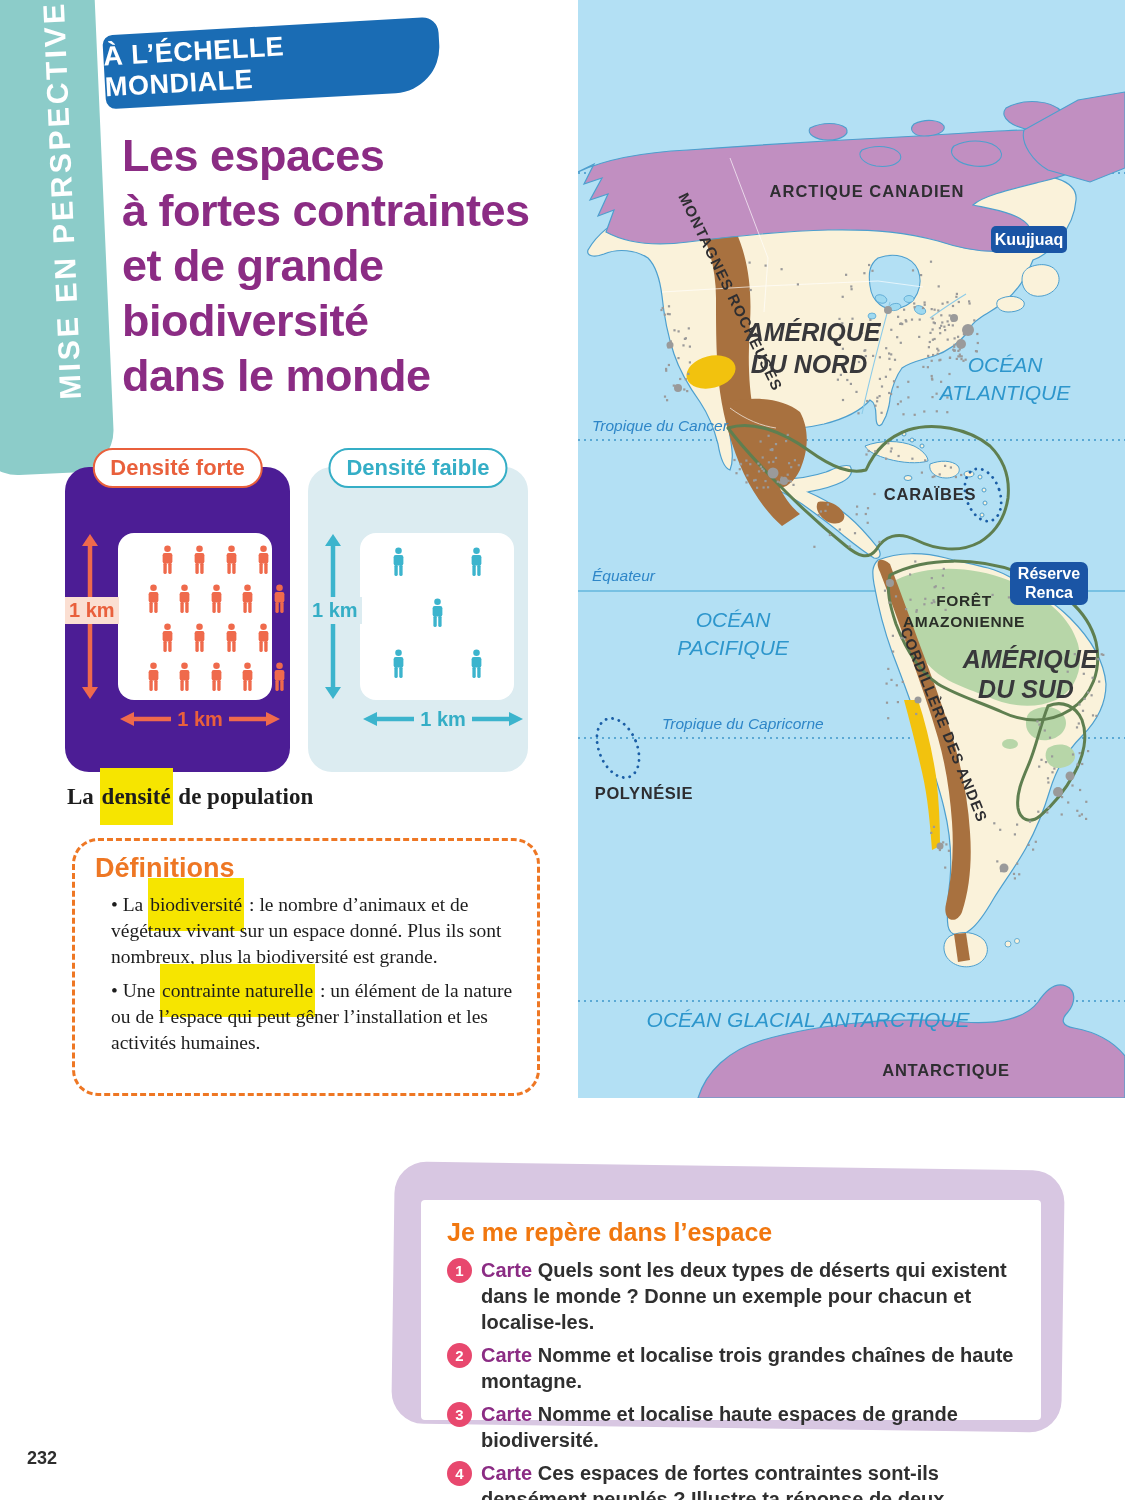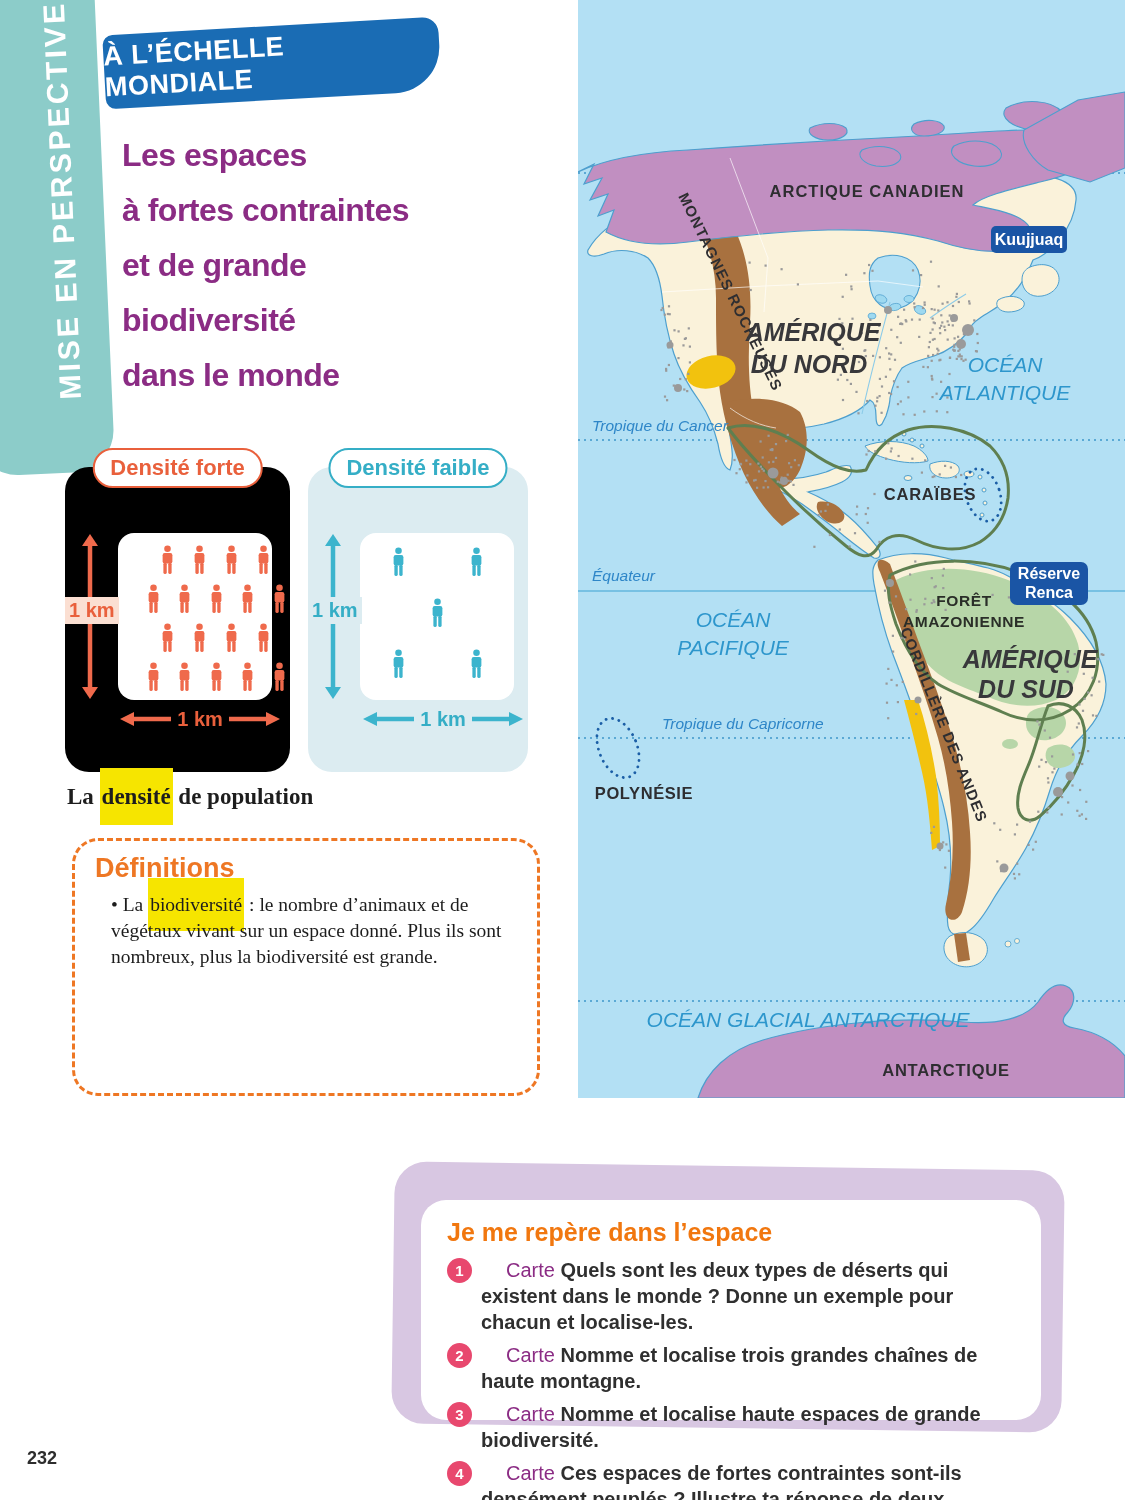--- a/index.html
+++ b/index.html
@@ -9,25 +9,25 @@
   .band{position:absolute;left:-34px;top:-46px;width:138px;height:520px;background:#8cccc9;
         border-radius:0 0 42px 42px;transform:rotate(-2.5deg);}
   .band-label{position:absolute;right:24px;top:48px;writing-mode:vertical-rl;transform:rotate(180deg);
         font-weight:700;font-size:30px;color:#fff;letter-spacing:3px;white-space:nowrap;}
   
   .badge{position:absolute;left:104px;top:26px;width:336px;height:74px;background:#1a6cb4;
         transform:rotate(-3.2deg);border-radius:10px 16px 46px 10px;display:flex;align-items:center;
         justify-content:center;z-index:3;}
   .badge span{color:#fff;font-weight:700;font-size:27px;letter-spacing:.5px;}
   
-  .title{position:absolute;left:122px;top:128px;width:470px;font-weight:700;font-size:32px;
+  .title{position:absolute;left:122px;top:128px;width:470px;font-weight:700;font-size:45px;
         line-height:55px;color:#8b2c84;white-space:pre-line;letter-spacing:-.5px;}
   
   .panel{position:absolute;top:467px;height:305px;border-radius:24px;}
-  .panel.strong{left:65px;width:225px;background:#000000;}
+  .panel.strong{left:65px;width:225px;background:#4c1d95;}
   .panel.weak{left:308px;width:220px;background:#dcecf1;}
   .pill{position:absolute;top:-19px;left:50%;transform:translateX(-50%);background:#fff;
         border-radius:24px;padding:5px 16px;font-weight:700;font-size:22px;white-space:nowrap;}
   .strong .pill{border:2.5px solid #e9603c;color:#e9603c;}
   .weak .pill{border:2.5px solid #35aec6;color:#35aec6;}
   .sq{position:absolute;top:66px;width:154px;height:167px;background:#fff;border-radius:16px;}
   .strong .sq{left:53px;} .weak .sq{left:52px;}
   .person{position:absolute;width:17px;height:30px;}
   .strong .person{color:#ef6a4c;} .weak .person{color:#3cb4cd;}
   .varrow{position:absolute;left:14px;top:66px;}
@@ -43,27 +43,27 @@
   mark{background:#f6e500;padding:16px 2px;color:inherit;}
   
   .defs{position:absolute;left:72px;top:838px;width:468px;height:258px;border:3px dashed #ee7724;
         border-radius:26px;background:#fff;box-sizing:border-box;padding:12px 20px 0 20px;}
   .defs h2{margin:0 0 8px 0;text-align:left;color:#ee7724;font-size:27px;font-weight:700;}
   .defs p{margin:0 0 8px 16px;font-family:"Liberation Serif",serif;font-size:19.5px;line-height:26px;color:#1d1d1d;}
   
   .qouter{position:absolute;left:393px;top:1166px;width:670px;height:262px;background:#d8c7e2;
         border-radius:32px;transform:rotate(.8deg);}
   .qinner{position:absolute;left:421px;top:1200px;width:620px;height:220px;background:#fff;
-        border-radius:25px;box-sizing:border-box;padding:18px 24px 0 26px;z-index:2;}
+        border-radius:4px;box-sizing:border-box;padding:18px 24px 0 26px;z-index:2;}
   .qinner h2{margin:0 0 10px 0;color:#f1770f;font-size:25px;font-weight:700;}
   .qitem{display:flex;margin-bottom:7px;}
   .qnum{flex:0 0 auto;width:25px;height:25px;border-radius:50%;background:#e8486e;color:#fff;
         font-weight:700;font-size:15px;display:flex;align-items:center;justify-content:center;margin:1px 9px 0 0;}
   .qtext{font-size:20px;line-height:26px;color:#2f2f2f;font-weight:700;}
-  .qtag{color:#8b2c84;font-weight:400;margin-left:25px;}
+  .qtag{color:#8b2c84;font-weight:700;}
   
   .map{position:absolute;left:578px;top:0;}
   .pagenum{position:absolute;left:27px;top:1448px;font-weight:700;font-size:18px;color:#2d2d2d;}
   svg text{font-family:"Liberation Sans",sans-serif;}
 </style>
 </head>
 <body>
 
 <div id="page">
 
@@ -203,20 +203,21 @@
     <svg class="person" style="left:159.5px;top:182px">
         <use href="#person-sym"></use>
       </svg>
   </div>
 
   <div class="caption"><span>La </span><mark>densité</mark><span> de population</span></div>
 
   <div class="defs">
     <h2>Définitions</h2>
     <p><span>• La </span><mark>biodiversité</mark><span> : le nombre d’animaux et de végétaux vivant sur un espace donné. Plus ils sont nombreux, plus la biodiversité est grande.</span></p>
+    <p><span>• Une </span><mark>contrainte naturelle</mark><span> : un élément de la nature ou de l’espace qui peut gêner l’installation et les activités humaines.</span></p>
   </div>
 
   <svg class="map" width="547" height="1098" viewBox="0 0 547 1098">
     <rect x="0" y="0" width="547" height="1098" fill="#b3e0f4"></rect>
 
     <g stroke="#3f97c9" stroke-width="1.5" fill="none">
       <line x1="0" y1="173" x2="547" y2="173" stroke-dasharray="2 4"></line>
       <line x1="0" y1="440" x2="547" y2="440" stroke-dasharray="2 4"></line>
       <line x1="0" y1="591" x2="547" y2="591" stroke="#63b7de"></line>
       <line x1="0" y1="738" x2="547" y2="738" stroke-dasharray="2 4"></line>

